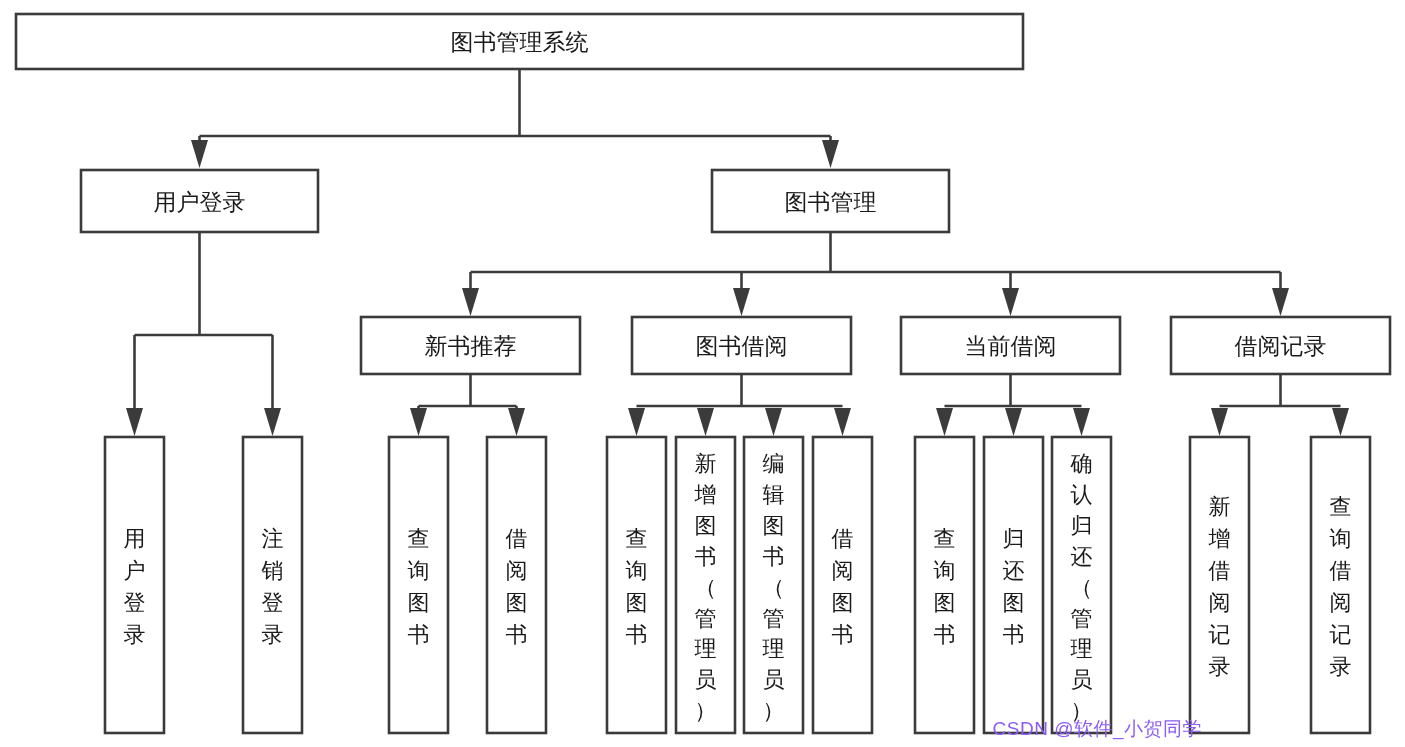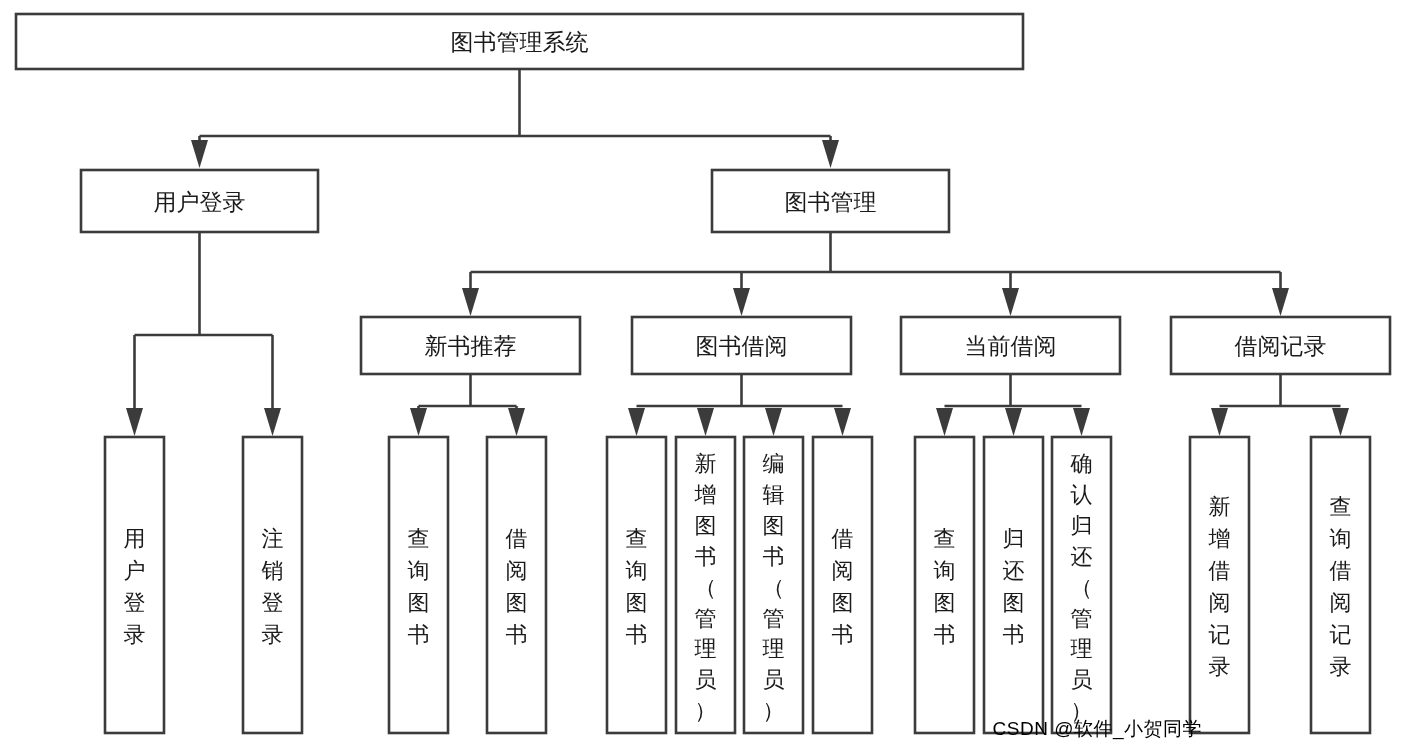--- a/index.html
+++ b/index.html
@@ -54,21 +54,21 @@
     font-size: 22px;
     fill: #1a1a1a;
     text-anchor: middle;
   }
   .watermark {
     position: absolute;
     right: 8px;
     bottom: 5px;
     font-family: "Liberation Sans", "DejaVu Sans", sans-serif;
     font-size: 19px;
-    color: #000000;
+    color: #8b5cf6;
     letter-spacing: 0.5px;
     white-space: nowrap;
     user-select: none;
   }
 </style>
 </head>
 <body>
 
 <div id="diagram-root">
 

